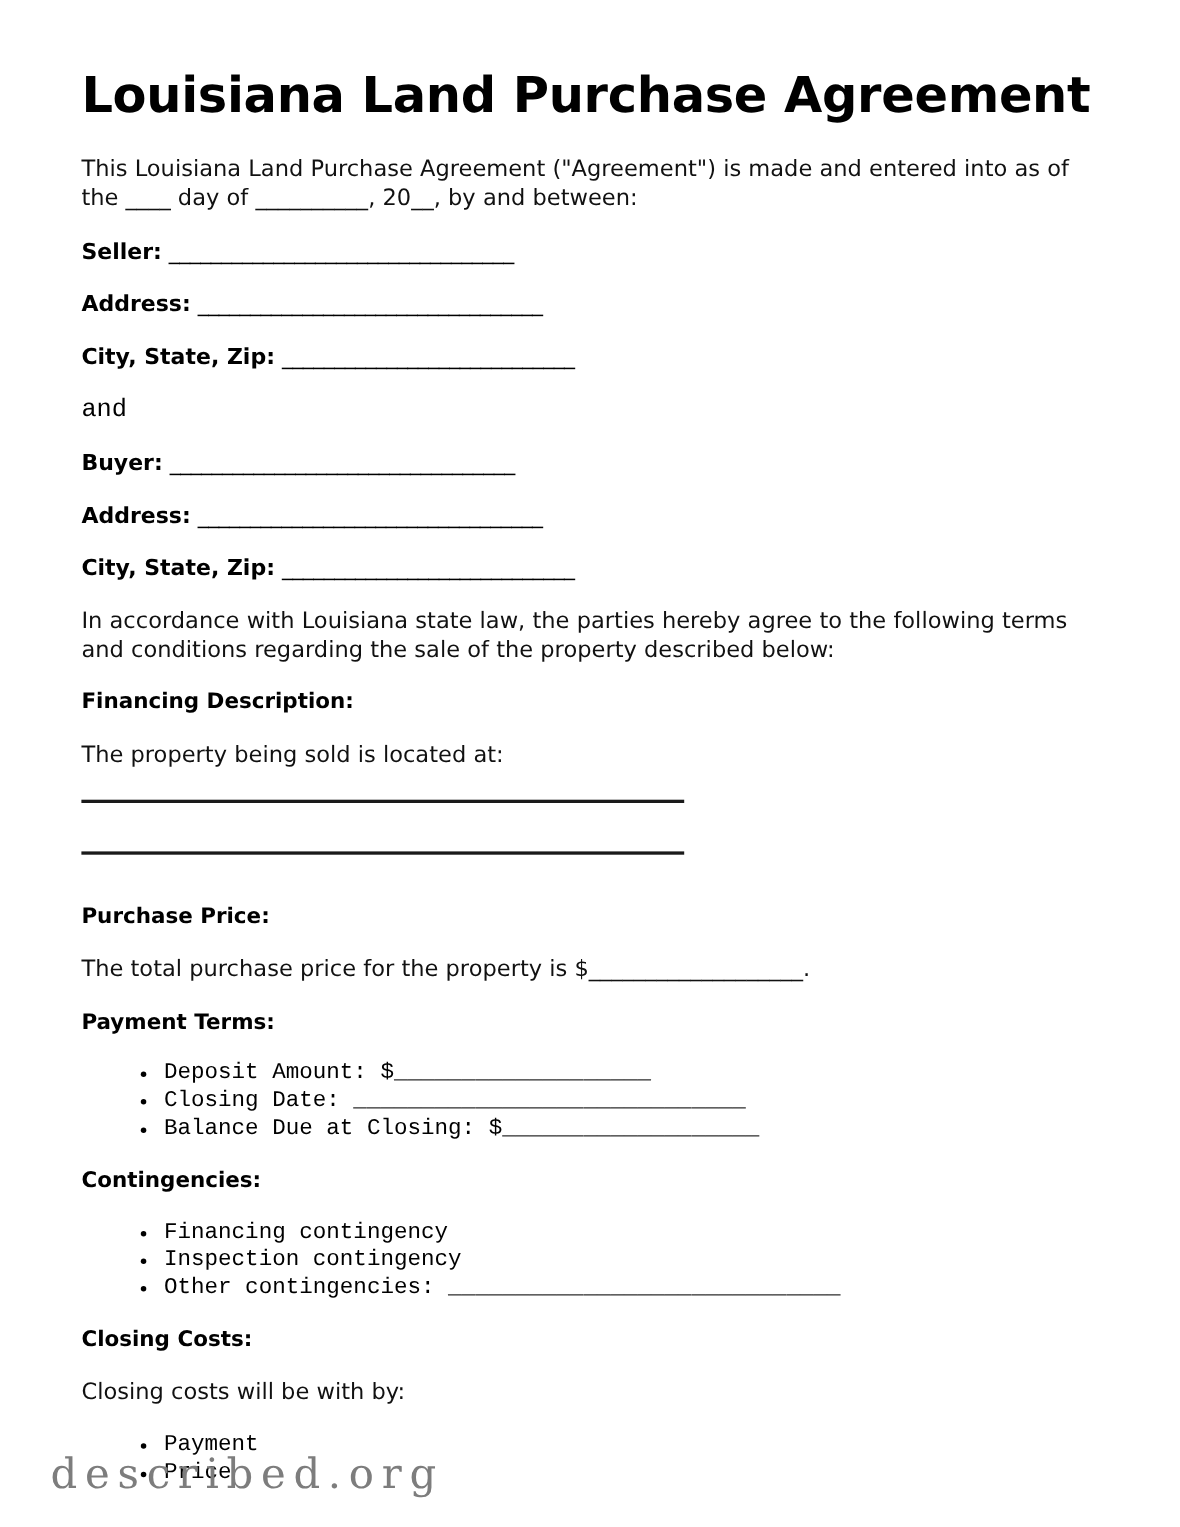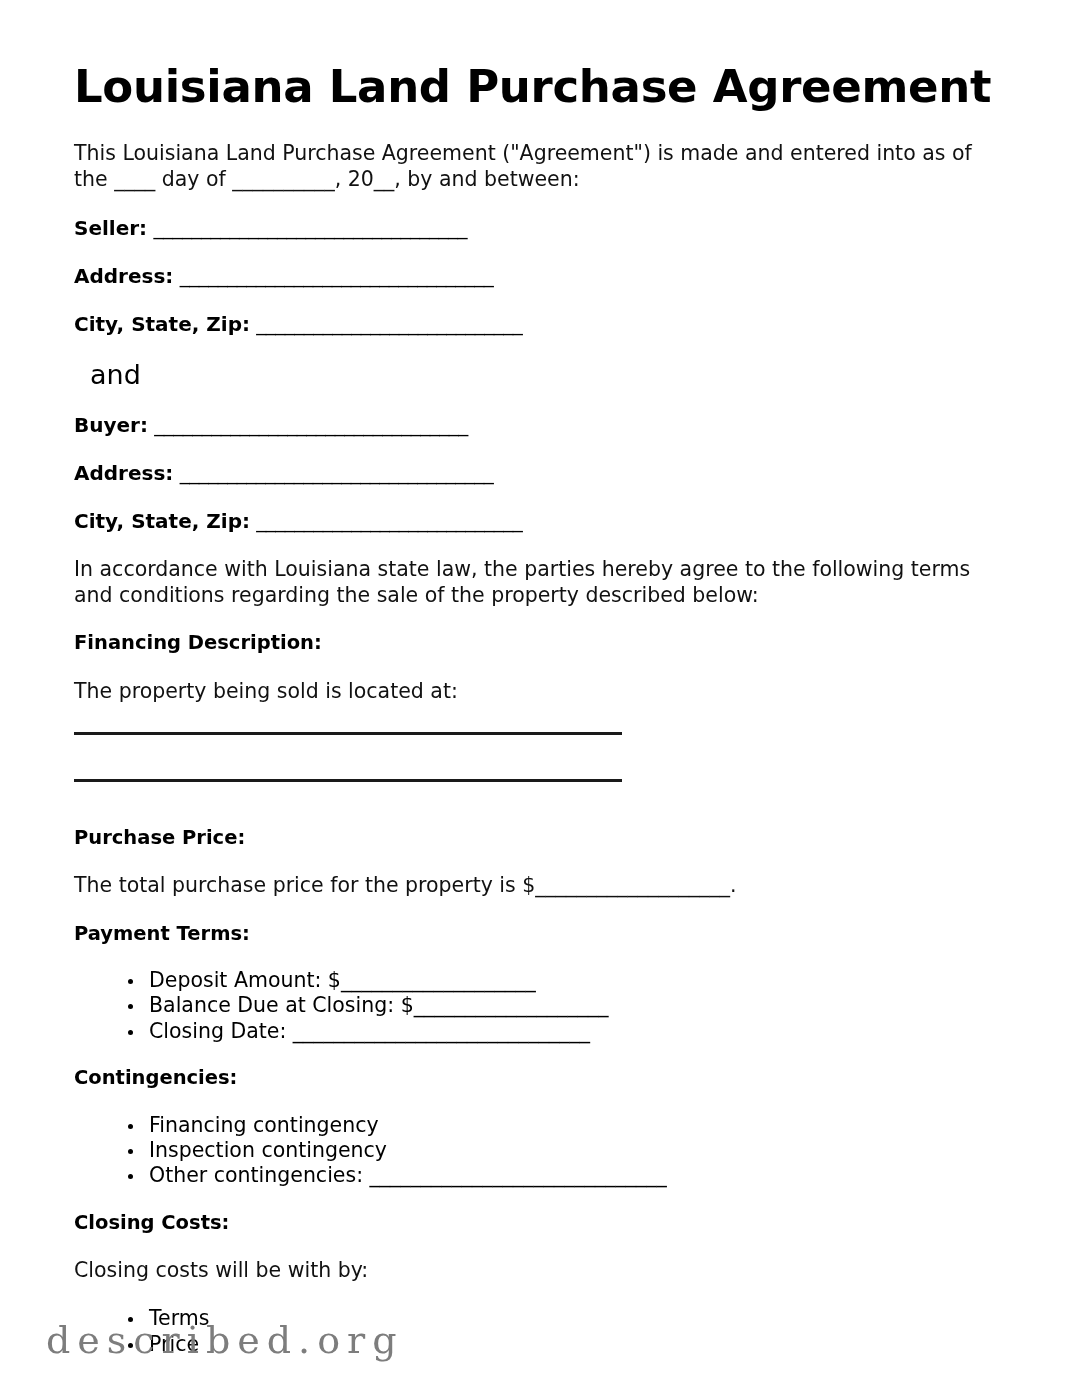--- a/index.html
+++ b/index.html
@@ -57,22 +57,23 @@
   .field-label {
     font-weight: bold;
     font-size: 20px;
   }
   .blank {
     font-family: "DejaVu Sans", sans-serif;
     letter-spacing: -0.5px;
   }
 
   .and-line {
-    font-size: 27px;
-    margin: 0 0 22px 16px;
+    font-size: 23px;
+    margin: 0 0 22px 0;
+    font-family: Liberation Mono, monospace;
   }
 
   .section-head {
     font-size: 19.5px;
     font-weight: bold;
     margin: 0 0 22px 0;
     line-height: 1.25;
   }
 
   .rule-line {
@@ -87,20 +88,21 @@
     margin: 0 0 22px 0;
     padding: 0 0 0 54px;
     list-style: none;
   }
   ul.bullets li {
     font-size: 20.5px;
     line-height: 1.24;
     position: relative;
     padding-left: 21px;
     white-space: nowrap;
+    font-family: Liberation Mono, monospace;
   }
   ul.bullets li::before {
     content: "";
     position: absolute;
     left: 0;
     top: 11px;
     width: 5px;
     height: 5px;
     background: #000;
     border-radius: 50%;
@@ -169,37 +171,37 @@
     <div class="rule-line"></div>
 
     <div class="section-head">Purchase Price:</div>
 
     <p class="para">The total purchase price for the property is $___________________.</p>
 
     <div class="section-head">Payment Terms:</div>
 
     <ul class="bullets">
       <li>Deposit Amount: $___________________</li>
+      <li>Closing Date: _____________________________</li>
       <li>Balance Due at Closing: $___________________</li>
-      <li>Closing Date: _____________________________</li>
     </ul>
 
     <div class="section-head">Contingencies:</div>
 
     <ul class="bullets">
       <li>Financing contingency</li>
       <li>Inspection contingency</li>
       <li>Other contingencies: _____________________________</li>
     </ul>
 
     <div class="section-head">Closing Costs:</div>
 
     <p class="para">Closing costs will be with by:</p>
 
     <ul class="bullets">
-      <li>Terms</li>
+      <li>Payment</li>
       <li>Price</li>
     </ul>
 
   </div>
 
   <div class="watermark">described.org</div>
 </div>
 
 </body></html>

